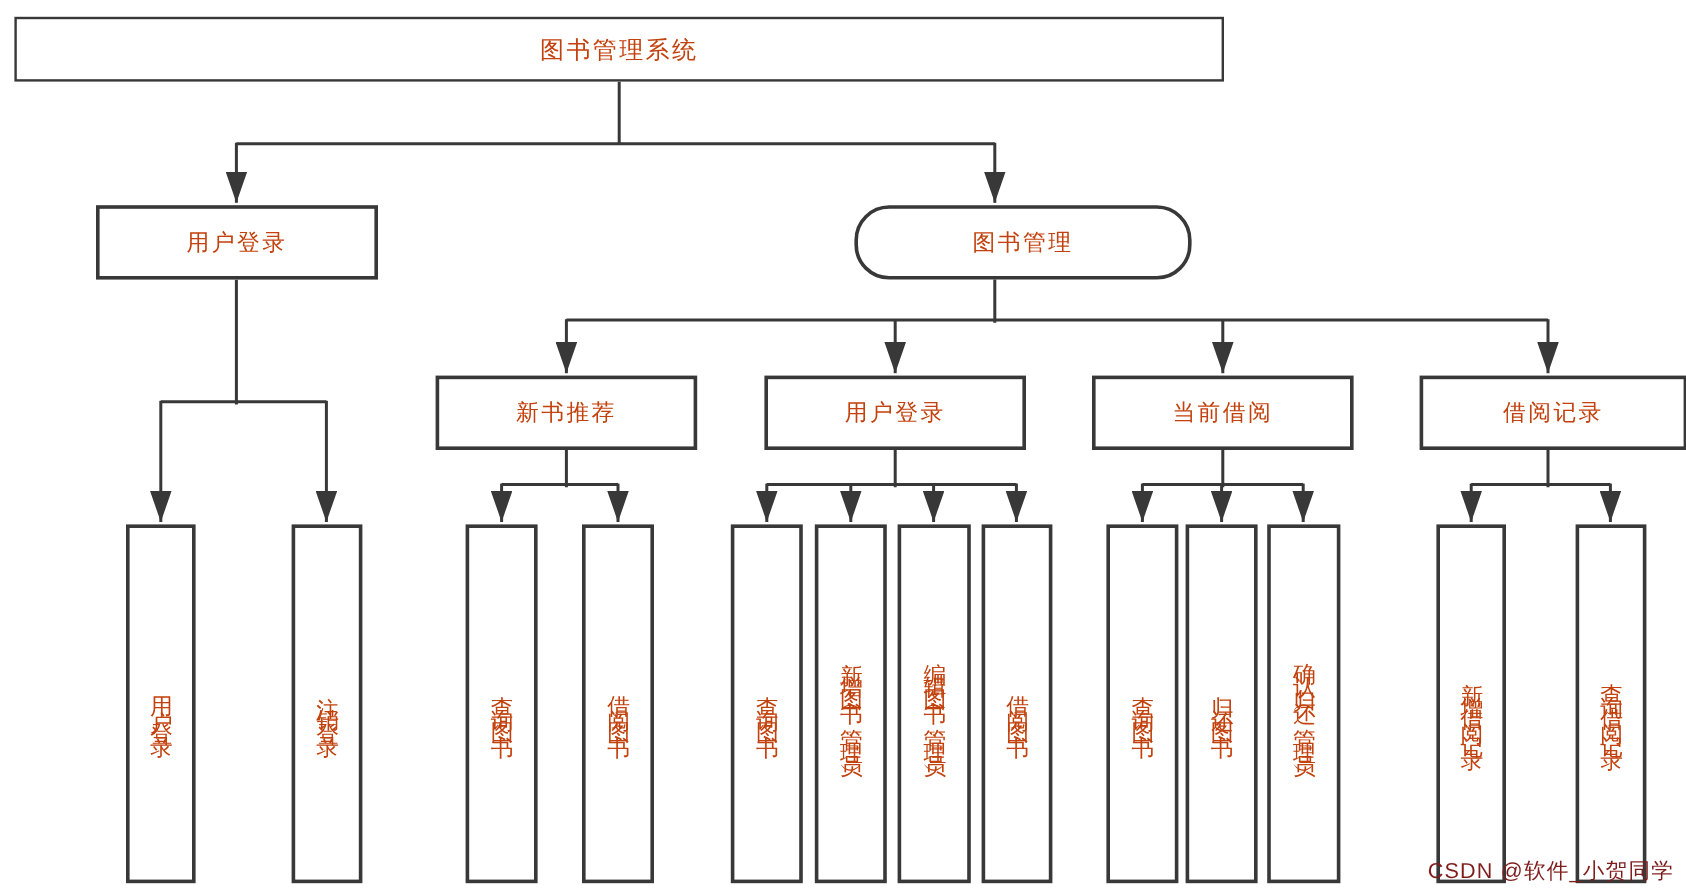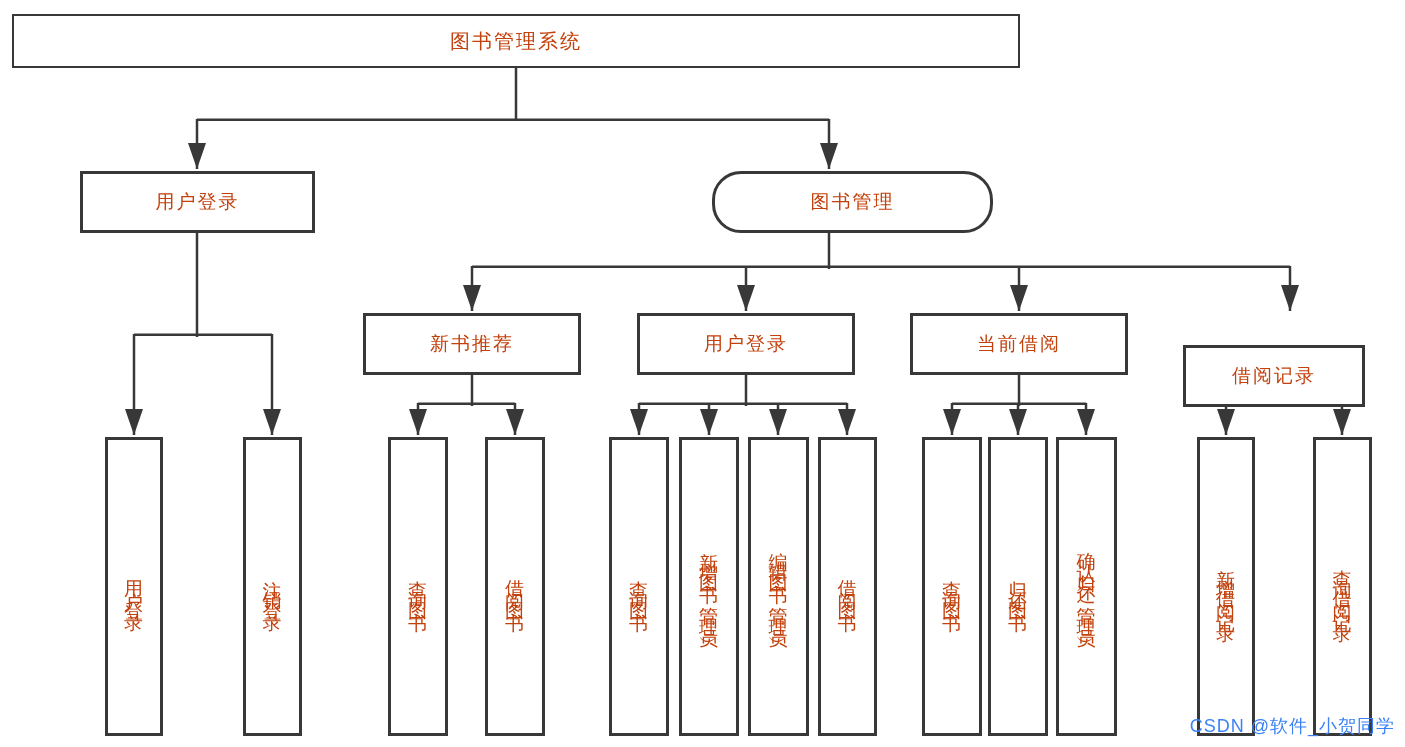--- a/index.html
+++ b/index.html
@@ -48,21 +48,21 @@
     font-size: 19px;
     letter-spacing: 11px;
     line-height: 1;
     white-space: nowrap;
   }
   .watermark {
     position: absolute;
     right: 10px;
     top: 714px;
     font-size: 18px;
-    color: #3b82f6;
+    color: #7f1d1d;
     letter-spacing: 1px;
     z-index: 5;
     white-space: nowrap;
   }
 </style>
 </head>
 <body>
 
 <div id="canvas">
 
@@ -109,21 +109,21 @@
   </svg>
 
   <div class="node root" style="left:12px; top:14px; width:1008px; height:54px;">图书管理系统</div>
 
   <div class="node" style="left:80px; top:171px; width:235px; height:62px;">用户登录</div>
   <div class="node" style="left:712px; top:171px; width:281px; height:62px;border-radius:29px;">图书管理</div>
 
   <div class="node" style="left:363px; top:313px; width:218px; height:62px;text-align:center;">新书推荐</div>
   <div class="node" style="left:637px; top:313px; width:218px; height:62px;">用户登录</div>
   <div class="node" style="left:910px; top:313px; width:218px; height:62px;">当前借阅</div>
-  <div class="node" style="left:1183px; top:313px; width:182px; height:62px;margin-top:32px;">借阅记录</div>
+  <div class="node" style="left:1183px; top:313px; width:223px; height:62px;">借阅记录</div>
 
   <div class="node vleaf" style="left:105px; top:437px; width:58px; height:299px;">
     <span class="vtext">用户登录</span>
   </div>
   <div class="node vleaf" style="left:243px; top:437px; width:59px; height:299px;">
     <span class="vtext">注销登录</span>
   </div>
 
   <div class="node vleaf" style="left:388px; top:437px; width:60px; height:299px;">
     <span class="vtext">查询图书</span>

